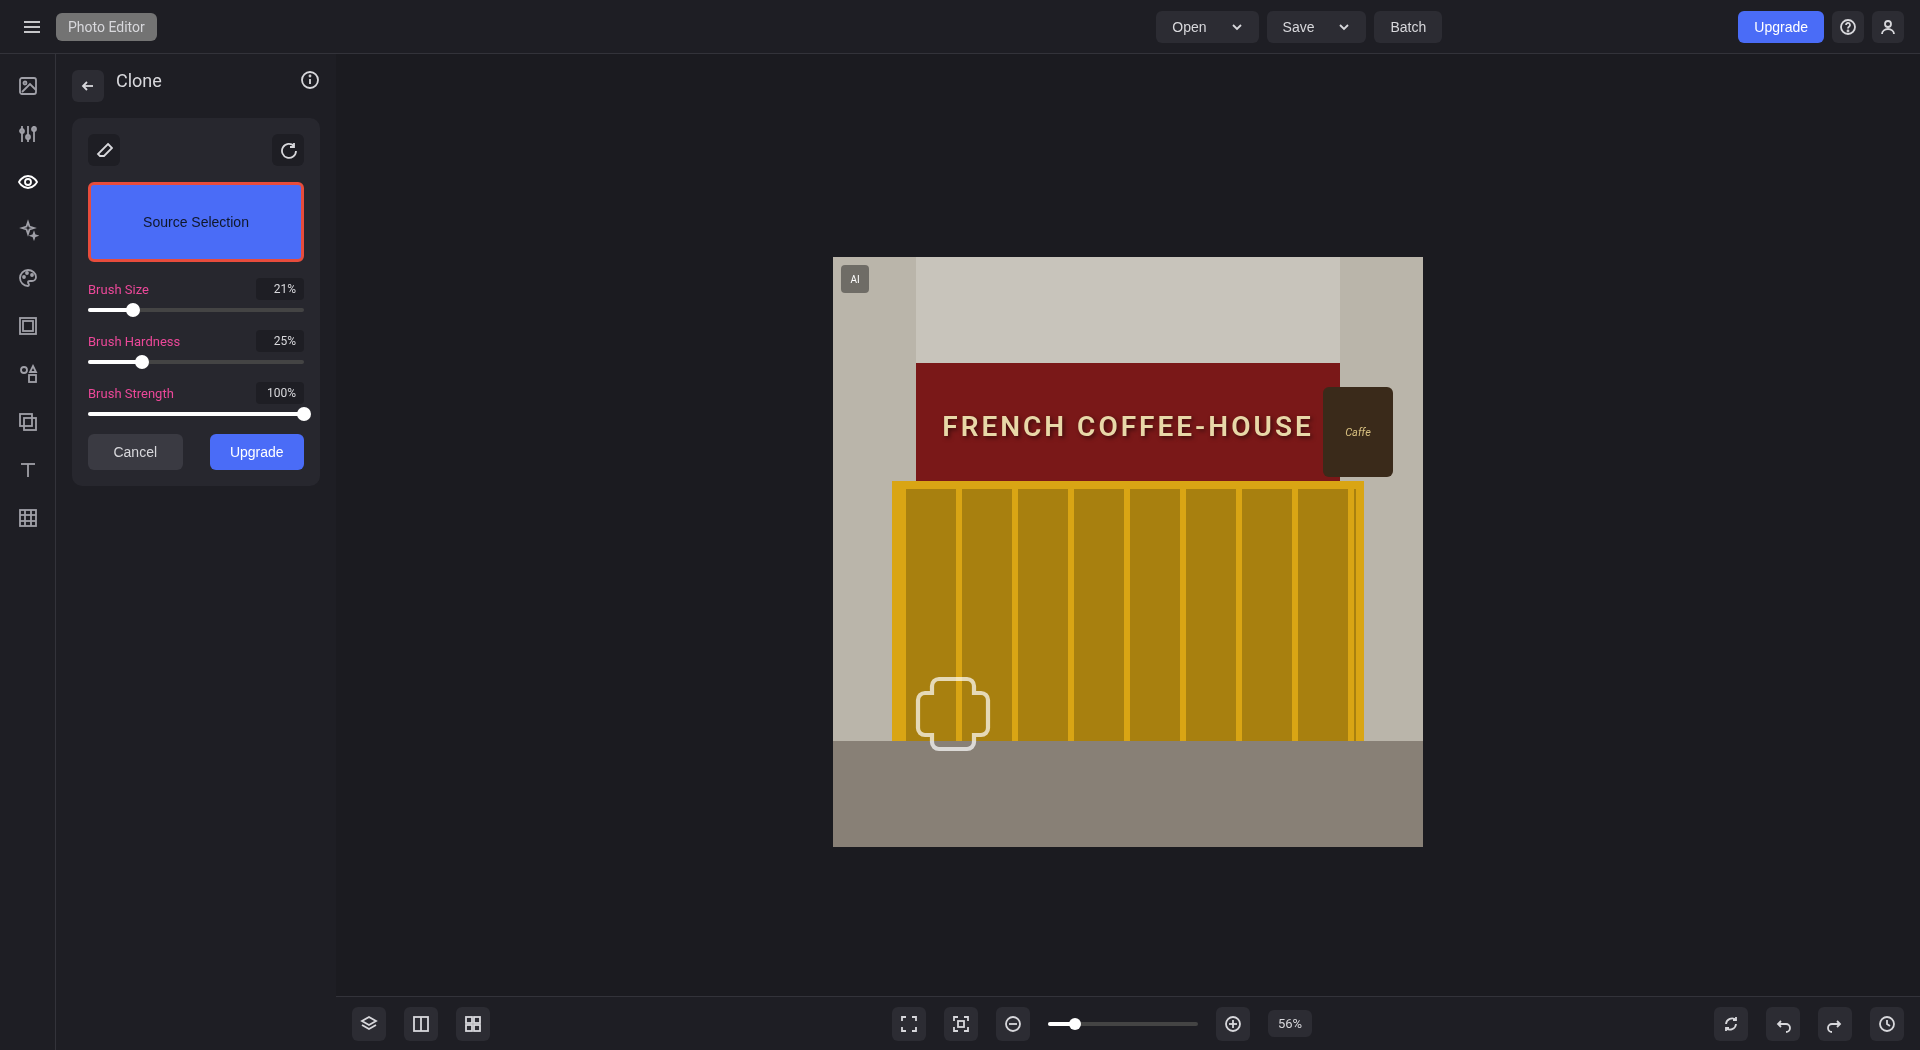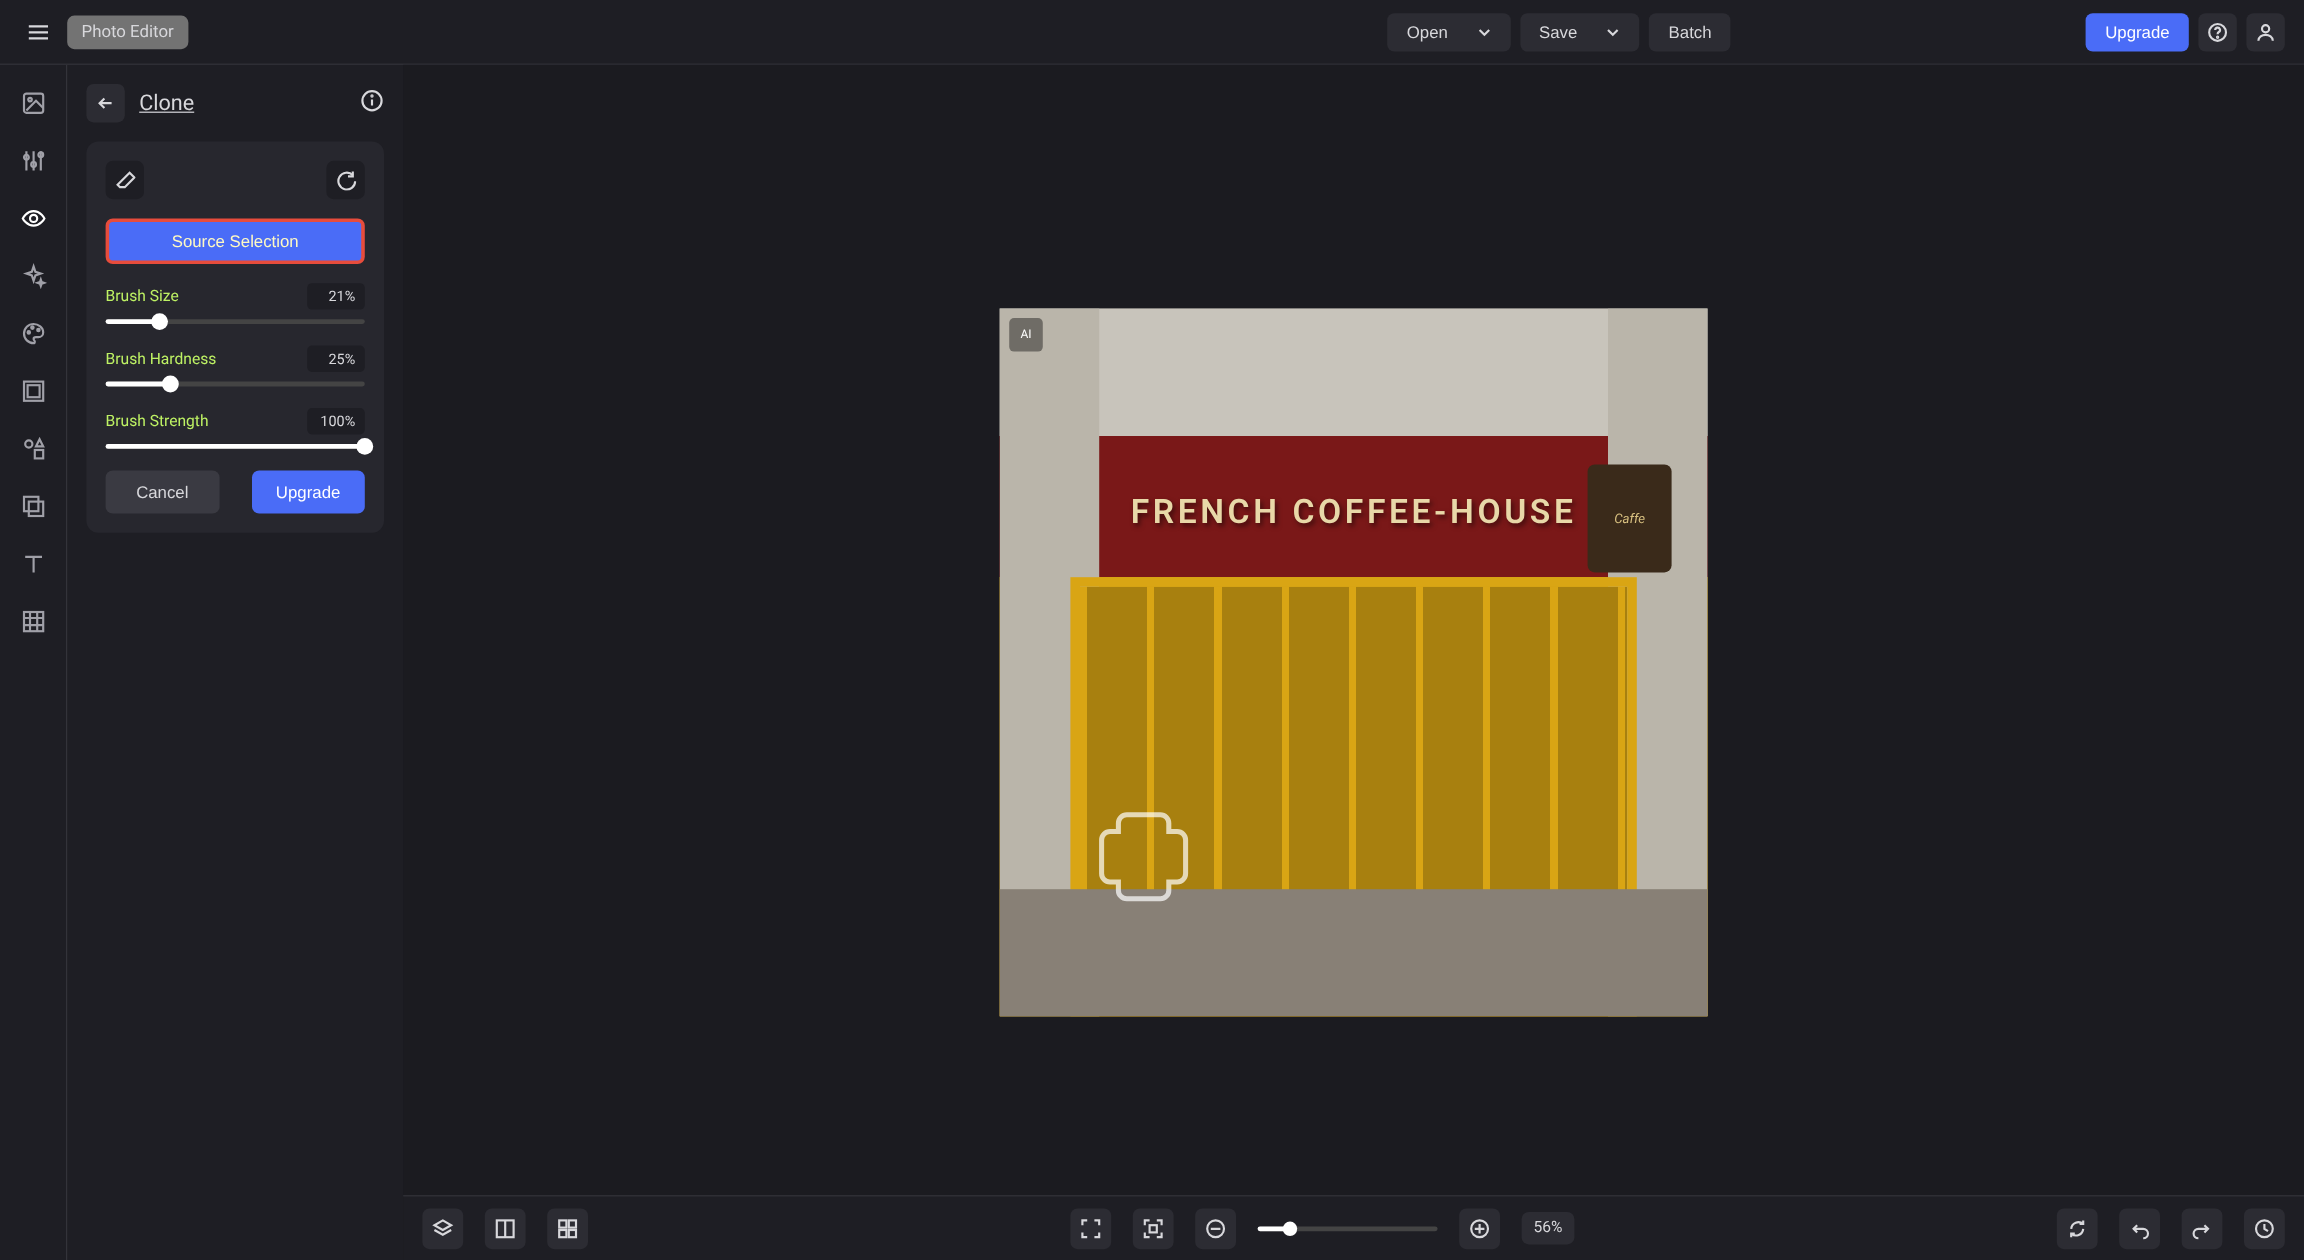--- a/index.html
+++ b/index.html
@@ -90,24 +90,22 @@
 }
 .tool-icon.active { color: #fff; }
 
 
 .side-panel {
   width: 280px;
   padding: 16px;
 }
 .panel-header {
   display: flex;
-  align-items: center;
   gap: 12px;
   margin-bottom: 16px;
-  text-decoration: underline;
 }
 .back-btn {
   width: 32px;
   height: 32px;
   background: #2c2c33;
   border-radius: 6px;
   display: flex;
   align-items: center;
   justify-content: center;
   cursor: pointer;
@@ -131,31 +129,31 @@
   background: #1e1e24;
   border-radius: 6px;
   display: flex;
   align-items: center;
   justify-content: center;
   cursor: pointer;
 }
 .source-btn {
   width: 100%;
   background: #4a6cf7;
-  color: #fef9c3;
+  color: #0f172a;
   border: 3px solid #e74c3c;
   border-radius: 6px;
-  padding: 8px;
+  padding: 29px;
   font-size: 14px;
   cursor: pointer;
   margin-bottom: 16px;
 }
 .slider-group { margin-bottom: 18px; }
 .slider-label-row { display: flex; justify-content: space-between; align-items: center; margin-bottom: 8px; }
-.slider-label { font-size: 13px; color: #bef264; }
+.slider-label { font-size: 13px; color: #ec4899; }
 .slider-value {
   background: #1e1e24;
   padding: 4px 8px;
   border-radius: 4px;
   font-size: 12px;
   min-width: 48px;
   text-align: right;
 }
 .slider-track {
   position: relative;

